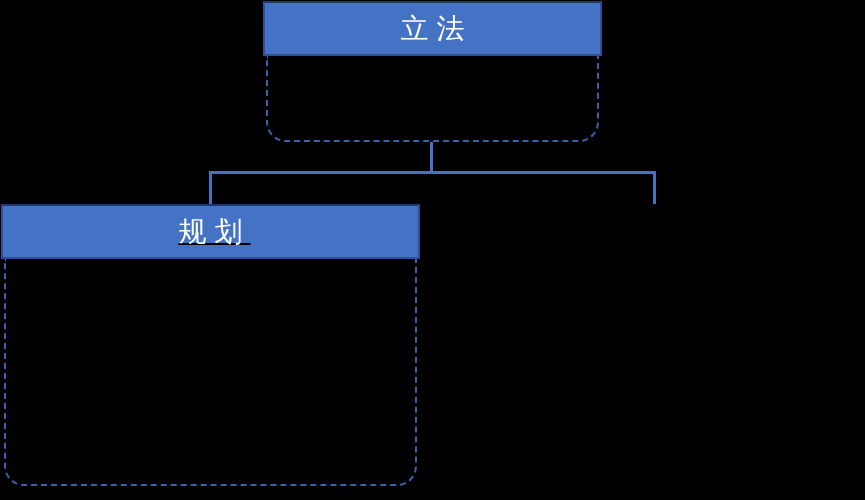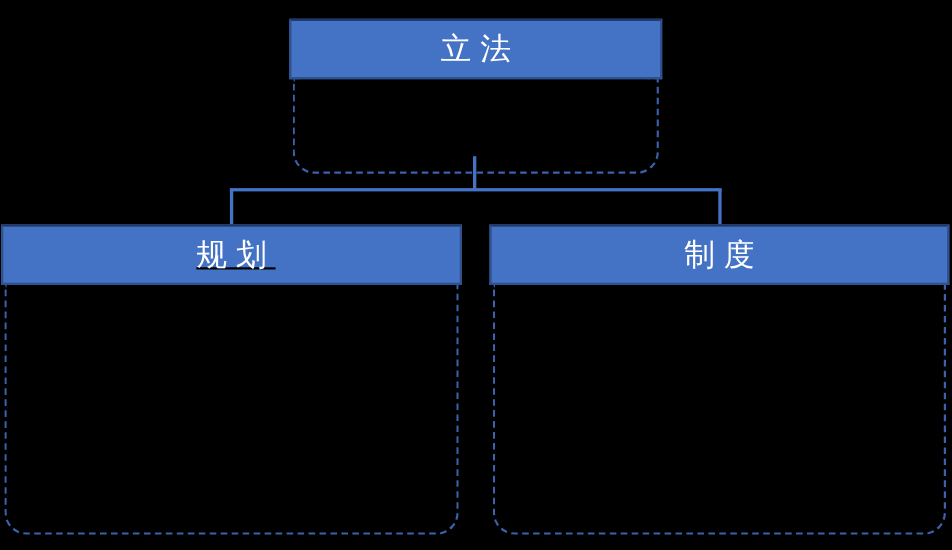--- a/index.html
+++ b/index.html
@@ -39,21 +39,21 @@
   }
   .node-body {
     margin: 0 3px;
     border: 2px dashed var(--body-border, #3A62AD);
     border-top: none;
     border-radius: 0 0 20px 20px;
     background: transparent;
   }
 
   
-  .node-root { left: 263px; top: 1px; width: 339px; margin-top: 16px; }
+  .node-root { left: 263px; top: 1px; width: 339px; }
   .node-root .node-body { height: 86px; }
 
   
   .node-left  { left: 1px;   top: 204px; width: 419px; text-decoration: underline; }
   .node-right { left: 445px; top: 204px; width: 418px; }
   .node-left .node-body,
   .node-right .node-body { height: 227px; }
 
   
   .conn {
@@ -82,20 +82,14 @@
   <div class="conn conn-drop-left"></div>
   <div class="conn conn-drop-right"></div>
 
   <div class="node node-left">
     <div class="node-header">
       <span class="node-label">规划</span>
     </div>
     <div class="node-body"></div>
   </div>
 
-  <div class="node node-right">
-    <div class="node-header">
-      <span class="node-label">制度</span>
-    </div>
-    <div class="node-body"></div>
-  </div>
 
 </div>
 
 </body></html>

